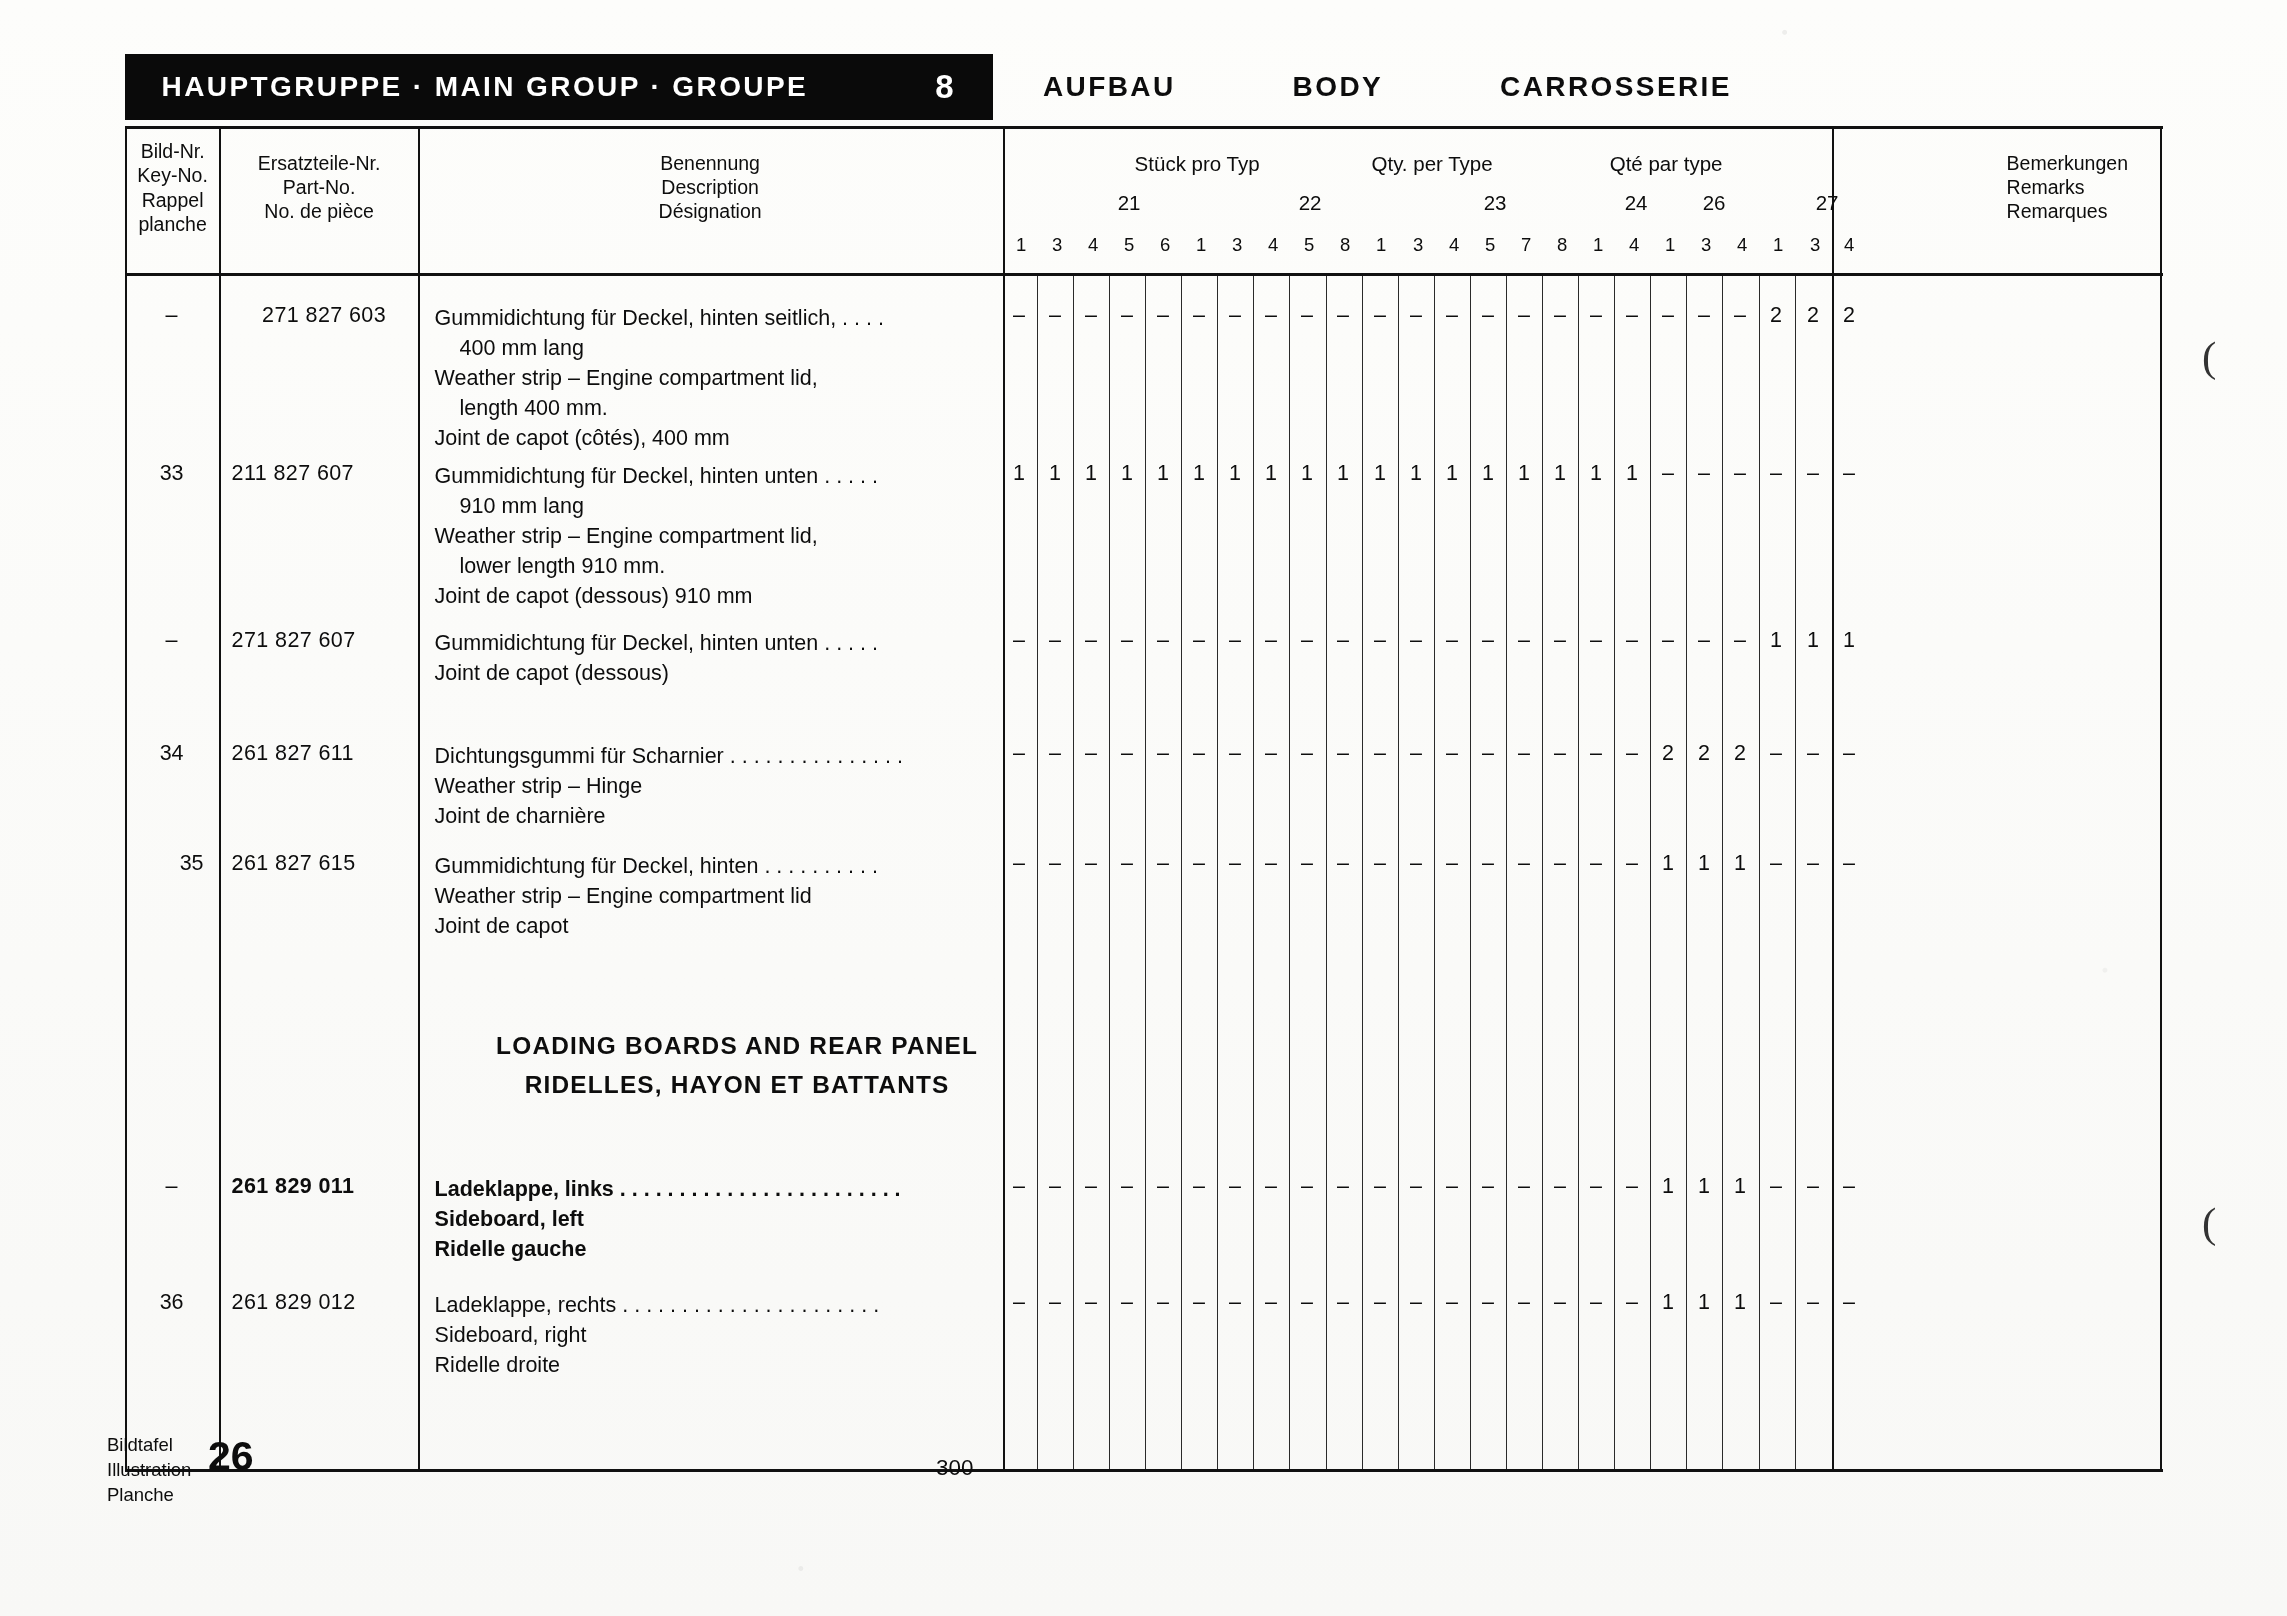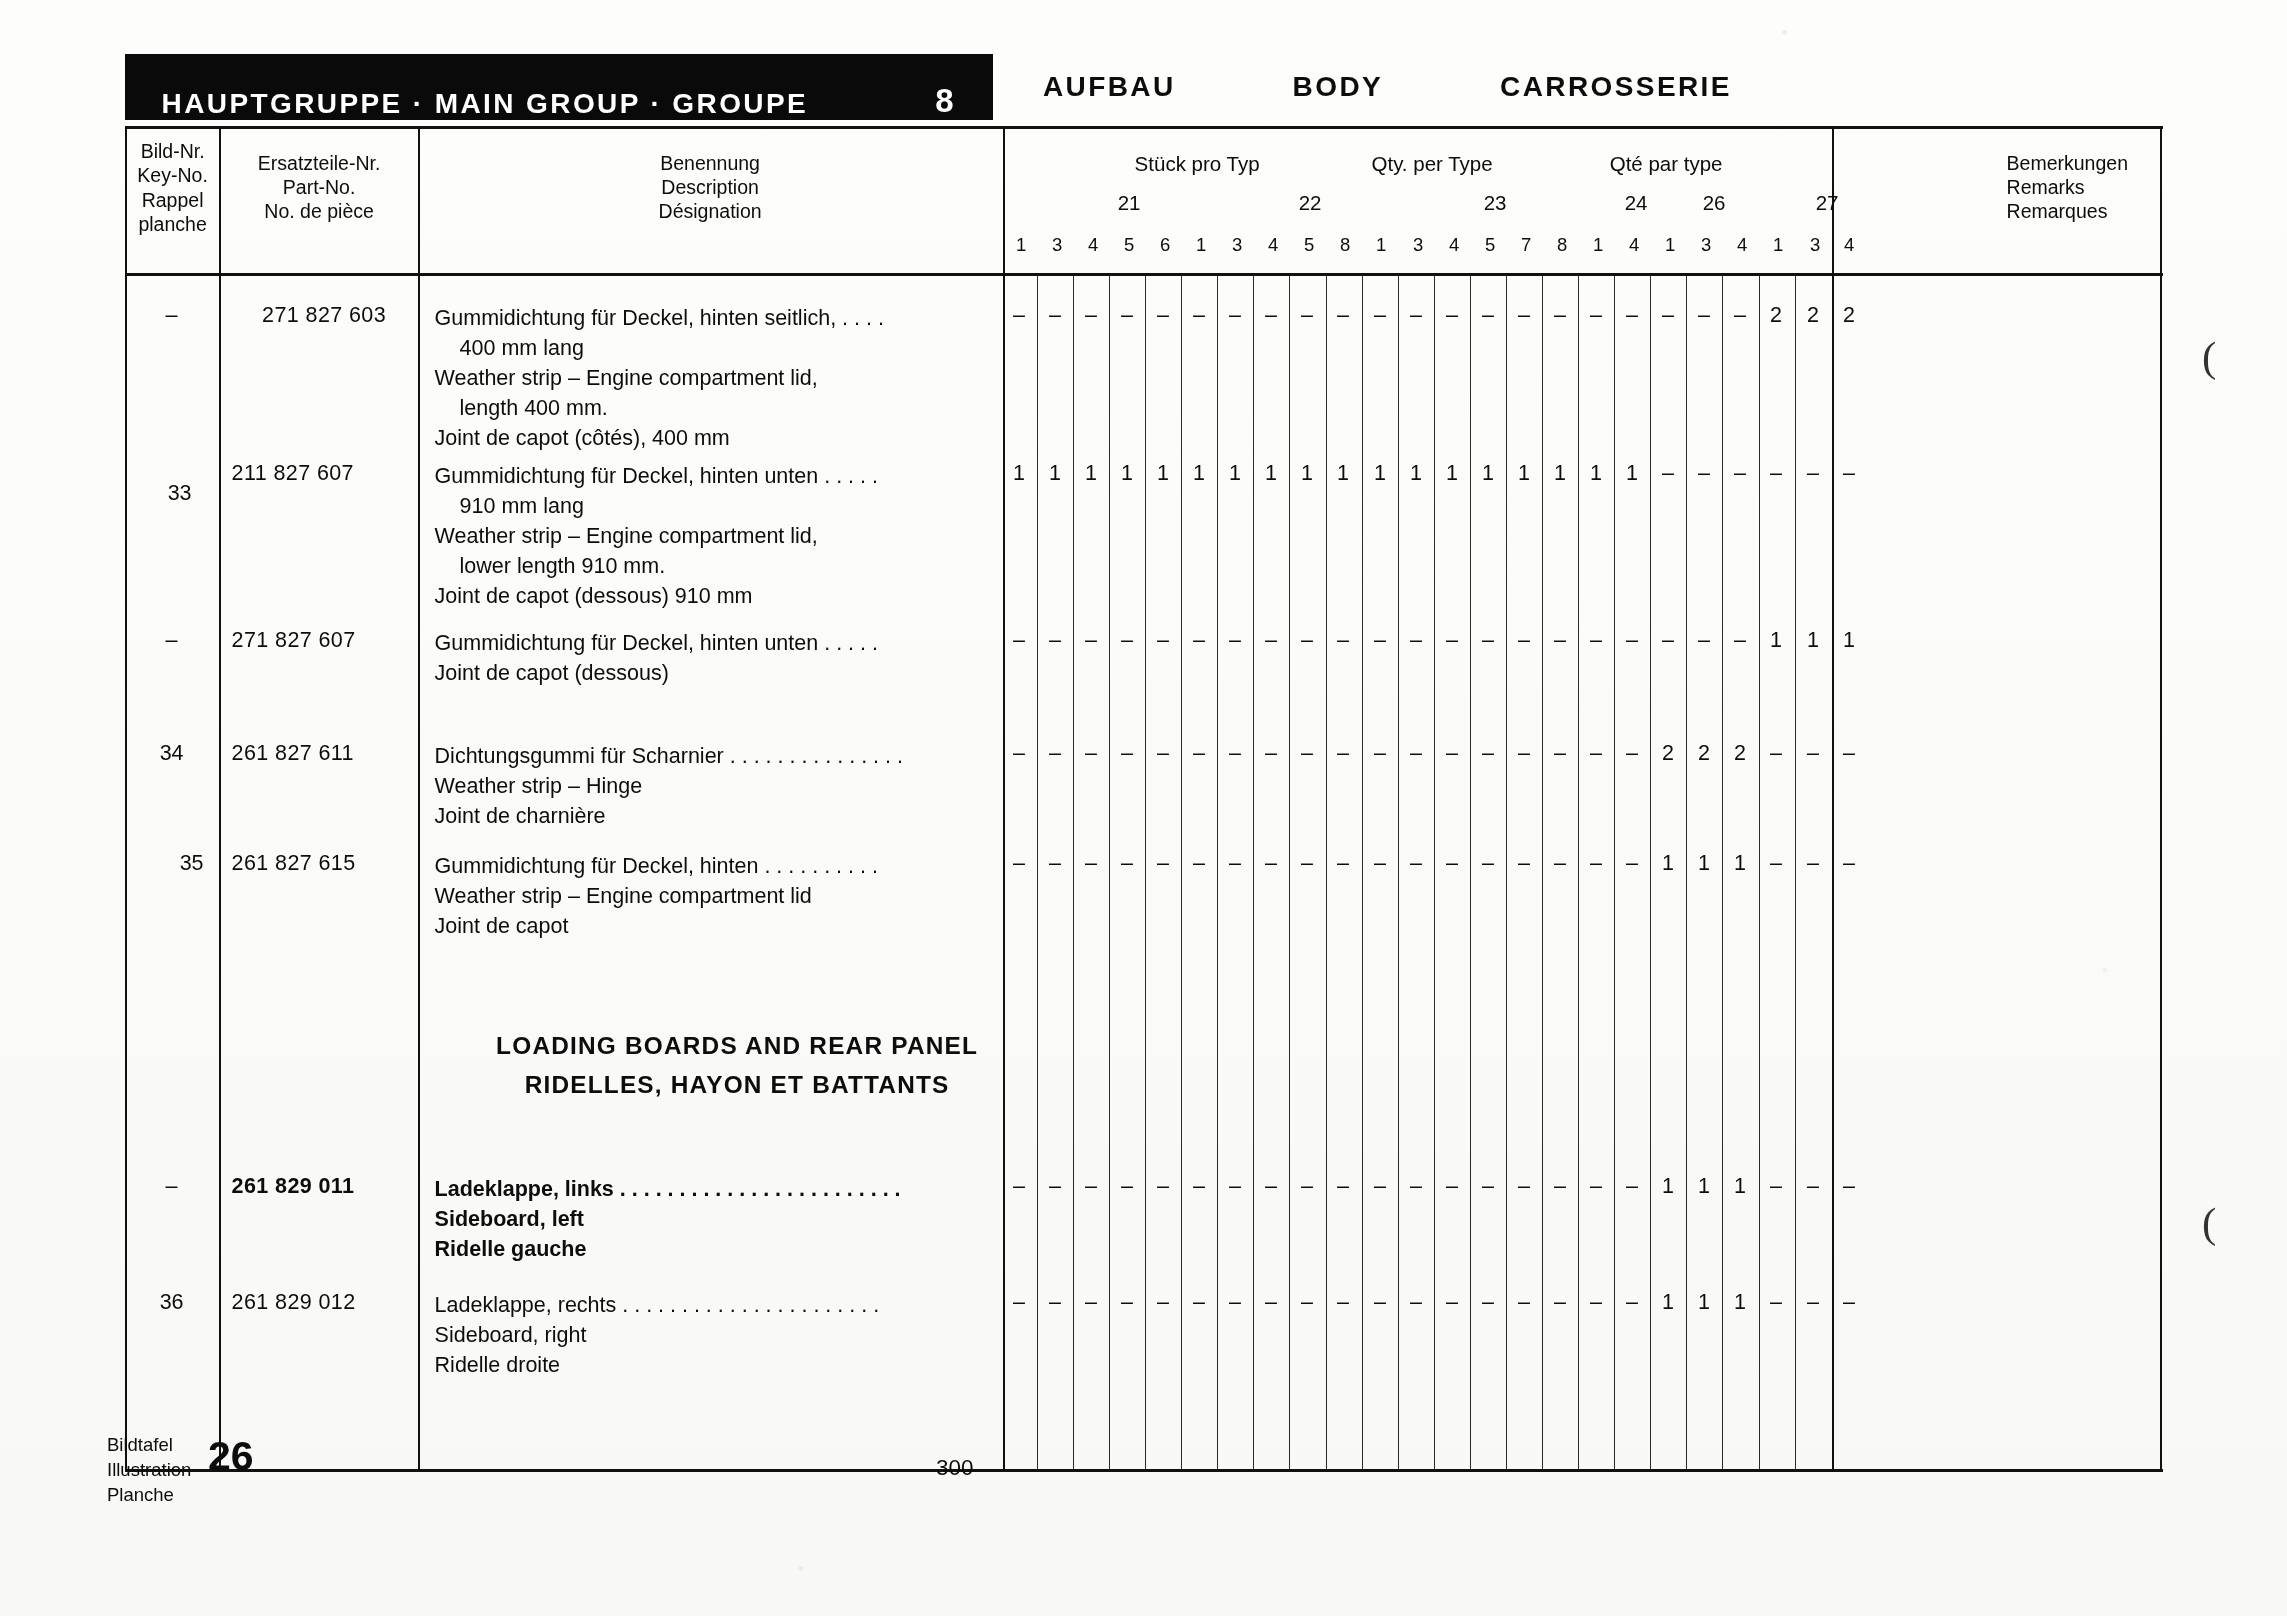--- a/index.html
+++ b/index.html
@@ -41,21 +41,21 @@
     width: 2077px;
     height: 66px;
   }
   .hdr-black {
     position: absolute;
     left: 17.6px; top: 0;
     width: 868px; height: 66px;
     background: #0a0a0a;
     color: #ffffff;
     display: flex;
-    align-items: flex-end;
+    align-items: center;
     padding-left: 37px;
     box-sizing: border-box;
     letter-spacing: 2.4px;
     font-weight: bold;
     font-size: 28px;
   }
   .hdr-black .grpno {
     position: absolute;
     right: 39px;
     font-size: 33px;
@@ -340,21 +340,21 @@
         <div class="qtycell" style="left:1491px;">–</div>
         <div class="qtycell" style="left:1527px;">–</div>
         <div class="qtycell" style="left:1563px;">–</div>
         <div class="qtycell" style="left:1599px;">–</div>
         <div class="qtycell" style="left:1635px;">2</div>
         <div class="qtycell" style="left:1672px;">2</div>
         <div class="qtycell" style="left:1708px;">2</div>
       </div>
 
       <div class="row" style="top:332px;">
-        <div class="keyno" style="left:8px; top:0;margin-top:20px;">33</div>
+        <div class="keyno" style="left:0; top:0;">33</div>
         <div class="partno" style="top:0;">211 827 607</div>
         <div class="desc" style="top:0;">
           <span>Gummidichtung für Deckel, hinten unten . . . . .</span>
           <span class="ind">910 mm lang</span>
           <span>Weather strip – Engine compartment lid,</span>
           <span class="ind">lower length 910 mm.</span>
           <span style="display:block">Joint de capot (dessous) 910 mm</span>
         </div>
         <div class="qtycell" style="left:878px;">1</div>
         <div class="qtycell" style="left:914px;">1</div>

